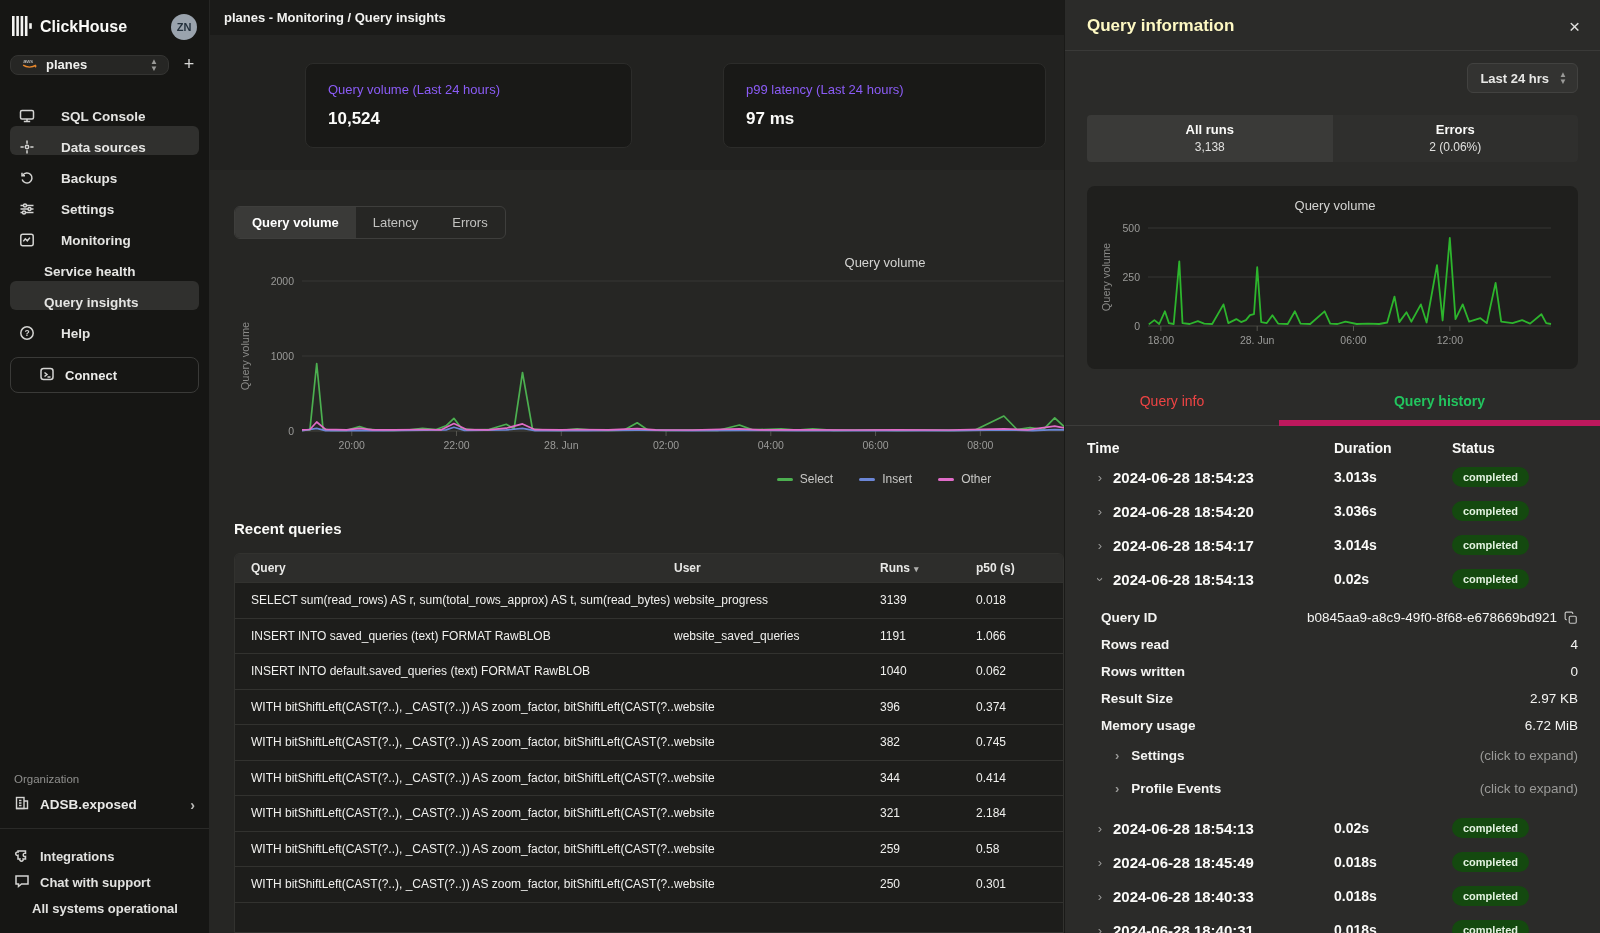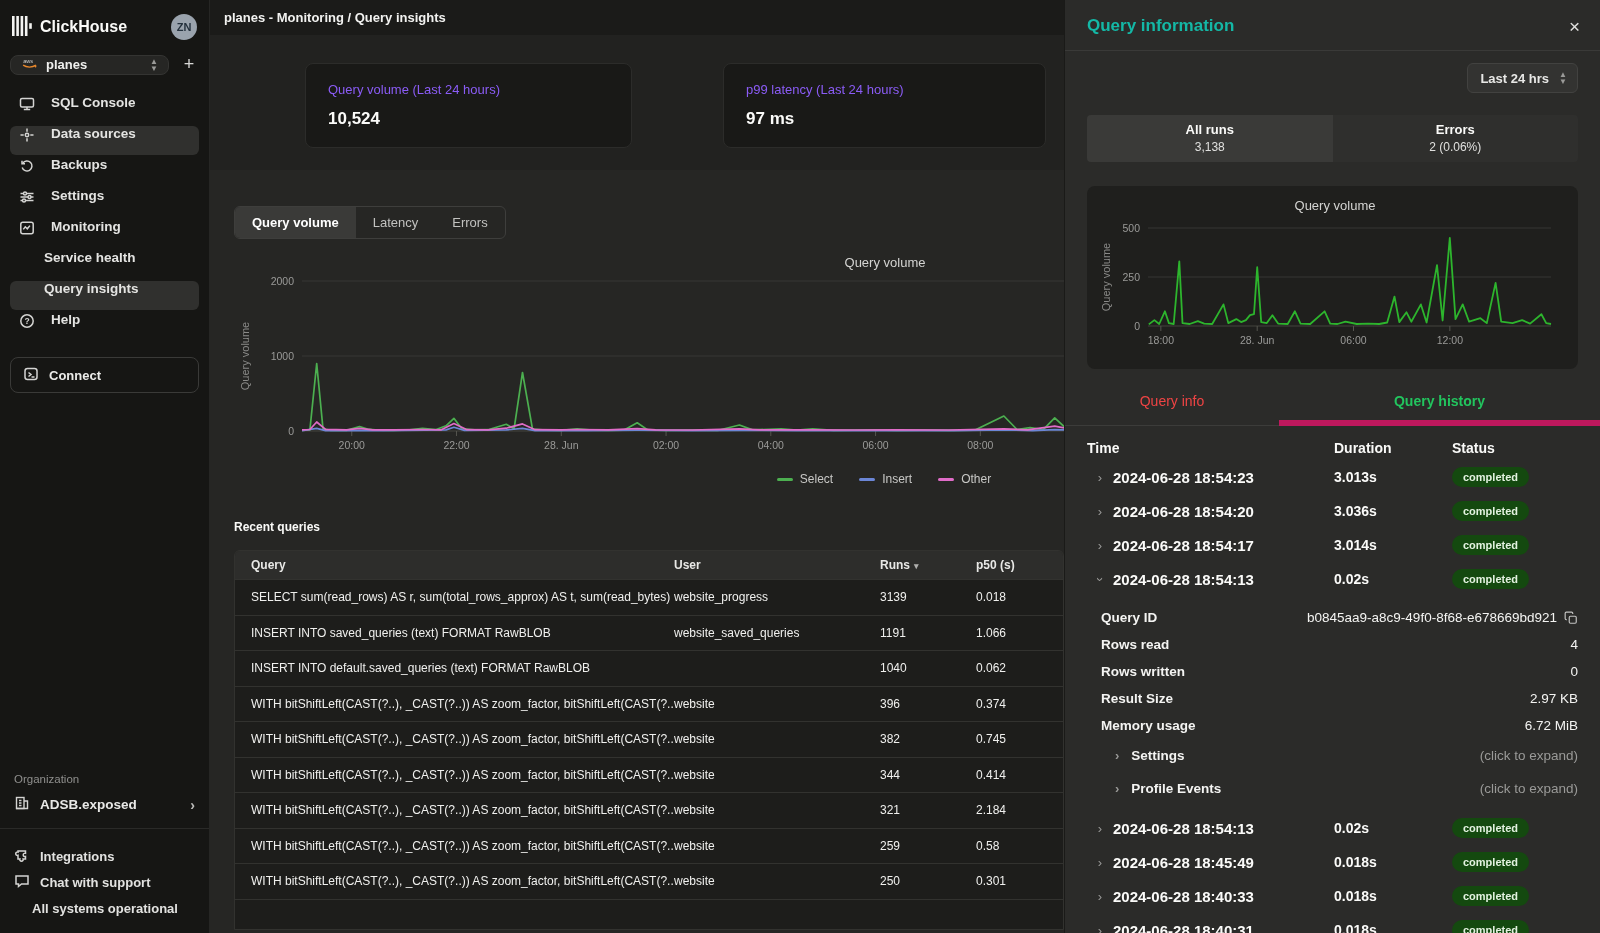--- a/index.html
+++ b/index.html
@@ -11,25 +11,25 @@
   .sidebar { background:#161614; display:flex; flex-direction:column; padding:10px 10px 12px 10px; border-right:1px solid #262624; }
   .logo-row { display:flex; align-items:center; gap:8px; padding:4px 2px 14px 2px; }
   .logo-row .logo-title { font-size:16px; font-weight:bold; color:#fafaf8; flex:1; }
   .avatar { width:26px; height:26px; border-radius:50%; background:#9aa3ad; color:#24313d; font-size:11px; font-weight:bold; display:flex; align-items:center; justify-content:center; }
   .ws-row { display:flex; align-items:center; gap:10px; margin-bottom:20px; }
   .ws-select { flex:1; display:flex; align-items:center; gap:8px; background:#262624; border:1px solid #343432; border-radius:8px; height:20px; padding:0 10px; cursor:pointer; }
   .ws-select .ws-name { flex:1; font-weight:bold; color:#f0f0ee; }
   .updown { color:#9a9a98; font-size:8px; line-height:7px; display:flex; flex-direction:column; align-items:center; }
   .ws-add { color:#d8d8d6; font-size:18px; width:20px; text-align:center; cursor:pointer; }
   .nav { display:flex; flex-direction:column; gap:2px; }
-  .nav-item { display:flex; align-items:flex-start; gap:16px; height:29px; padding:0 8px; border-radius:6px; font-weight:bold; color:#e4e4e2; font-size:13.5px; cursor:pointer; }
+  .nav-item { display:flex; align-items:flex-end; gap:26px; height:29px; padding:0 8px; border-radius:6px; font-weight:bold; color:#e4e4e2; font-size:13.5px; cursor:pointer; }
   .nav-item.active { background:#30302e; }
   .nav-item.indent { padding-left:34px; }
   .nav-item .nicon { width:17px; height:17px; display:flex; align-items:center; justify-content:center; color:#d4d4d2; }
-  .connect-btn { margin-top:16px; display:flex; align-items:center; gap:10px; border:1px solid #3a3a38; border-radius:8px; height:36px; padding:0 12px; font-weight:bold; cursor:pointer; color:#ececea; }
+  .connect-btn { margin-top:16px; display:flex; align-items:center; gap:10px; border:1px solid #3a3a38; border-radius:8px; height:36px; padding:0 28px; font-weight:bold; cursor:pointer; color:#ececea; }
   .side-spacer { flex:1; }
   .org-label { font-size:11.5px; color:#8f8f8d; padding:0 4px 10px 4px; }
   .org-row { display:flex; align-items:center; gap:10px; padding:0 4px 14px 4px; font-weight:bold; font-size:13.5px; cursor:pointer; }
   .org-row .org-name { flex:1; }
   .org-chev { color:#bdbdbb; font-size:14px; }
   .side-div { border-top:1px solid #2a2a28; margin:0 -10px 14px -10px; }
   .foot-item { display:flex; align-items:center; gap:10px; height:26px; padding:0 4px; font-weight:bold; font-size:13px; color:#e2e2e0; cursor:pointer; }
   .dot { width:8px; height:8px; border-radius:50%; background:#7fe3a4; margin:0 4px; }
 
   
@@ -40,31 +40,31 @@
   .stat-label { color:#8b5cf6; font-size:13px; margin-bottom:12px; }
   .stat-value { color:#fbfbf9; font-size:17px; font-weight:bold; }
   .content { background:#262624; flex:1; padding:36px 0 0 24px; overflow:hidden; }
   .tab-group { display:inline-flex; border:1px solid #3e3e3c; border-radius:6px; overflow:hidden; background:#262624; }
   .tab { padding:8px 17px; font-size:13px; color:#c2c2c0; cursor:pointer; }
   .tab.active { background:#3a3a38; color:#ffffff; font-weight:bold; }
   .chart-wrap { width:830px; overflow:hidden; margin-top:14px; }
   .legend { width:830px; display:flex; justify-content:center; gap:26px; padding-left:470px; margin-top:2px; }
   .legend-item { display:flex; align-items:center; gap:7px; color:#c8c8c6; font-size:12px; }
   .legend-swatch { width:16px; height:3px; border-radius:2px; }
-  .rq-title { font-size:12px; font-weight:bold; color:#fafaf8; margin:34px 0 16px 0; }
+  .rq-title { font-size:15px; font-weight:bold; color:#fafaf8; margin:34px 0 16px 0; }
   .rq-table { width:830px; border:1px solid #32322f; border-radius:6px 6px 0 0; overflow:hidden; }
   .rq-head { display:grid; grid-template-columns:423px 206px 96px 105px; background:#2d2d2b; height:28px; align-items:center; font-size:12px; font-weight:bold; color:#e8e8e6; padding-left:16px; }
   .rq-row { display:grid; grid-template-columns:423px 206px 96px 105px; background:#1d1d1b; height:35.5px; align-items:center; font-size:12px; color:#f0f0ee; border-top:1px solid #32322f; padding-left:16px; cursor:pointer; }
   .rq-query { white-space:nowrap; overflow:hidden; padding-right:14px; }
   .caret { font-size:9px; color:#b0b0ae; margin-left:4px; }
 
   
   .panel { background:#2b2b29; border-left:1px solid #1a1a18; display:flex; flex-direction:column; overflow:hidden; }
   .panel-head { display:flex; align-items:center; justify-content:space-between; padding:16px 20px 14px 22px; border-bottom:1px solid #3a3a38; }
-  .panel-title { font-size:17px; font-weight:bold; color:#14b8a6; }
+  .panel-title { font-size:17px; font-weight:bold; color:#fef9c3; }
   .panel-close { color:#e0e0de; font-size:19px; cursor:pointer; line-height:1; }
   .panel-body { padding:12px 22px 0 22px; overflow:hidden; }
   .range-row { display:flex; justify-content:flex-end; margin-bottom:22px; }
   .range-dd { display:flex; align-items:center; gap:10px; background:#333331; border:1px solid #424240; border-radius:6px; height:30px; padding:0 10px 0 12px; font-weight:bold; font-size:13px; cursor:pointer; }
   .toggle { display:flex; width:100%; border-radius:4px; overflow:hidden; margin-bottom:24px; }
   .toggle-seg { flex:1; text-align:center; padding:7px 0 8px 0; cursor:pointer; background:#2f2f2d; }
   .toggle-seg.active { background:#3a3a38; }
   .toggle-seg .t-label { font-weight:bold; font-size:13px; color:#fafaf8; }
   .toggle-seg .t-value { font-size:12px; color:#e0e0de; margin-top:3px; }
   .mini-card { background:#1f1f1d; border-radius:8px; padding:8px 8px 6px 8px; margin-bottom:14px; }

